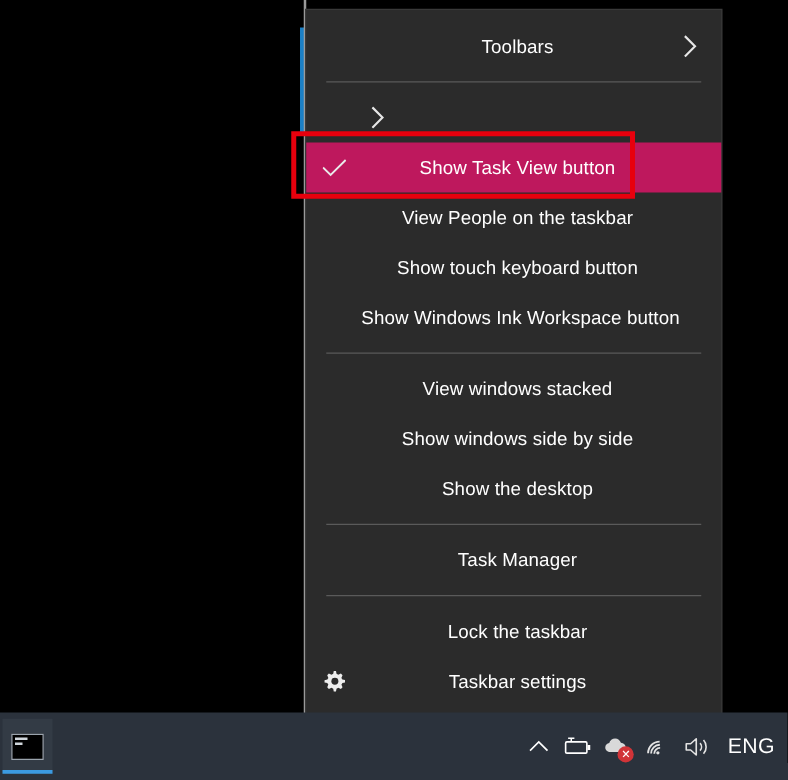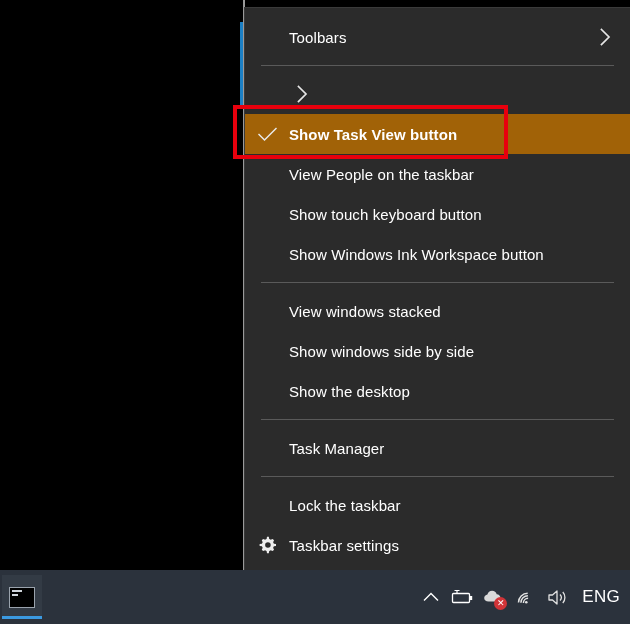--- a/index.html
+++ b/index.html
@@ -154,40 +154,40 @@
     line-height: 13px;
     text-align: center;
     font-family: "Liberation Sans", sans-serif;
   }
 
   
   #context-menu {
     position: absolute;
     left: 245px;
     top: 8px;
-    width: 385px;
+    width: 332px;
     height: 586px;
     background: #2b2b2b;
     box-sizing: border-box;
     padding: 9px 0 9px 0;
     box-shadow: 0 0 0 1px #3a3a3a;
+    text-align: center;
   }
   .menu-item {
     height: 40px;
     display: flex;
     align-items: center;
     padding: 0 12px 0 0;
     box-sizing: border-box;
     position: relative;
     color: #ffffff;
     font-size: 15px;
   }
   .menu-item.highlighted {
-    background: #a16207;
-    font-weight: bold;
+    background: #be185d;
   }
   .mi-icon {
     width: 44px;
     min-width: 44px;
     display: flex;
     align-items: center;
     justify-content: center;
   }
   .mi-label {
     flex: 1;

